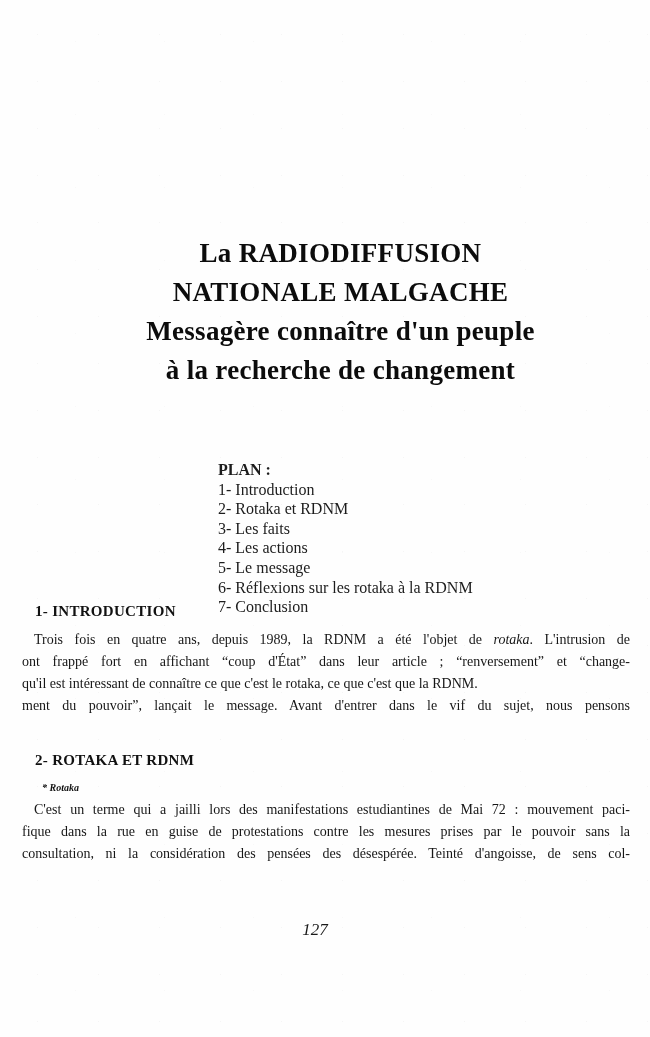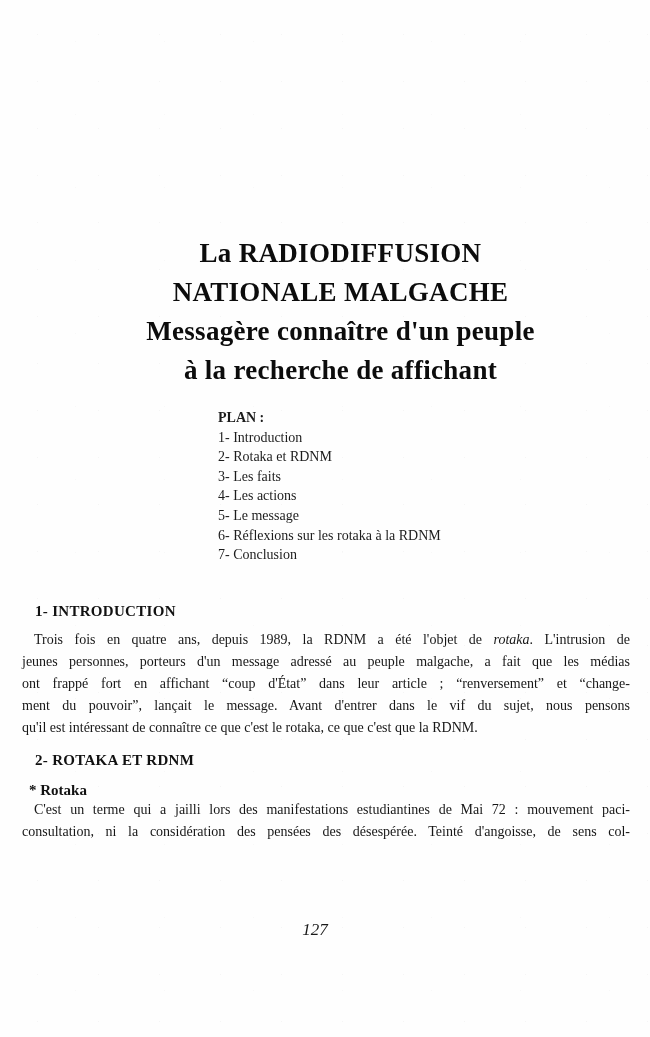--- a/index.html
+++ b/index.html
@@ -23,41 +23,42 @@
     text-align: center;
     font-weight: 700;
     font-size: 27px;
     line-height: 39px;
     color: #0c0c0c;
     letter-spacing: 0.3px;
     margin-left: 31px;
   }
   .plan {
     position: absolute;
-    top: 408px; left: 218px;
-    font-size: 14px;
+    top: 460px; left: 218px;
+    font-size: 16px;
     line-height: 19.6px;
     color: #1c1c1c;
   }
   .plan-h { font-weight: 700; }
   .sec-h {
     position: absolute;
     left: 35px;
     font-weight: 700;
     font-size: 15px;
     letter-spacing: 0.3px;
     color: #111;
   }
   .sec1-h { top: 603px; }
   .sec2-h { top: 752px; }
   .sub-h {
     position: absolute;
-    left: 29px; top: 782px;
+    left: 42px; top: 782px;
     font-weight: 700;
-    font-size: 15px;
+    font-style: italic;
+    font-size: 10px;
     color: #111;
   }
   .para {
     position: absolute;
     left: 22px;
     width: 608px;
     font-size: 14px;
     color: #161616;
   }
   .para-1 { top: 629px; }
@@ -83,48 +84,48 @@
 </style>
 </head>
 <body>
 
 <div class="page">
 
   <div class="title">
     <div>La RADIODIFFUSION</div>
     <div>NATIONALE MALGACHE</div>
     <div>Messagère connaître d'un peuple</div>
-    <div>à la recherche de affichant</div>
+    <div>à la recherche de changement</div>
   </div>
 
   <div class="plan">
     <div class="plan-h">PLAN :</div>
     <div class="plan-item">1- Introduction</div>
     <div class="plan-item">2- Rotaka et RDNM</div>
     <div class="plan-item">3- Les faits</div>
     <div class="plan-item">4- Les actions</div>
     <div class="plan-item">5- Le message</div>
     <div class="plan-item">6- Réflexions sur les rotaka à la RDNM</div>
     <div class="plan-item">7- Conclusion</div>
   </div>
 
   <div class="sec-h sec1-h">1- INTRODUCTION</div>
 
   <div class="para para-1">
     <div class="line first"><span>Trois fois en quatre ans, depuis 1989, la RDNM a été l'objet de </span><span class="it">rotaka</span><span>. L'intrusion de</span></div>
-    <div class="line"><span>jeunes personnes, porteurs d'un message adressé au peuple malgache, a fait que les médias</span></div>
     <div class="line"><span>ont frappé fort en affichant “coup d'État” dans leur article ; “renversement” et “change-</span></div>
+    <div class="line last"><span>qu'il est intéressant de connaître ce que c'est le rotaka, ce que c'est que la RDNM.</span></div>
     <div class="line"><span>ment du pouvoir”, lançait le message. Avant d'entrer dans le vif du sujet, nous pensons</span></div>
-    <div class="line last"><span>qu'il est intéressant de connaître ce que c'est le rotaka, ce que c'est que la RDNM.</span></div>
   </div>
 
   <div class="sec-h sec2-h">2- ROTAKA ET RDNM</div>
 
   <div class="sub-h">* Rotaka</div>
 
   <div class="para para-2">
     <div class="line first"><span>C'est un terme qui a jailli lors des manifestations estudiantines de Mai 72 : mouvement paci-</span></div>
+    <div class="line"><span>fique dans la rue en guise de protestations contre les mesures prises par le pouvoir sans la</span></div>
     <div class="line"><span>consultation, ni la considération des pensées des désespérée. Teinté d'angoisse, de sens col-</span></div>
   </div>
 
   <div class="pageno">127</div>
 
 </div>
 
 </body></html>

